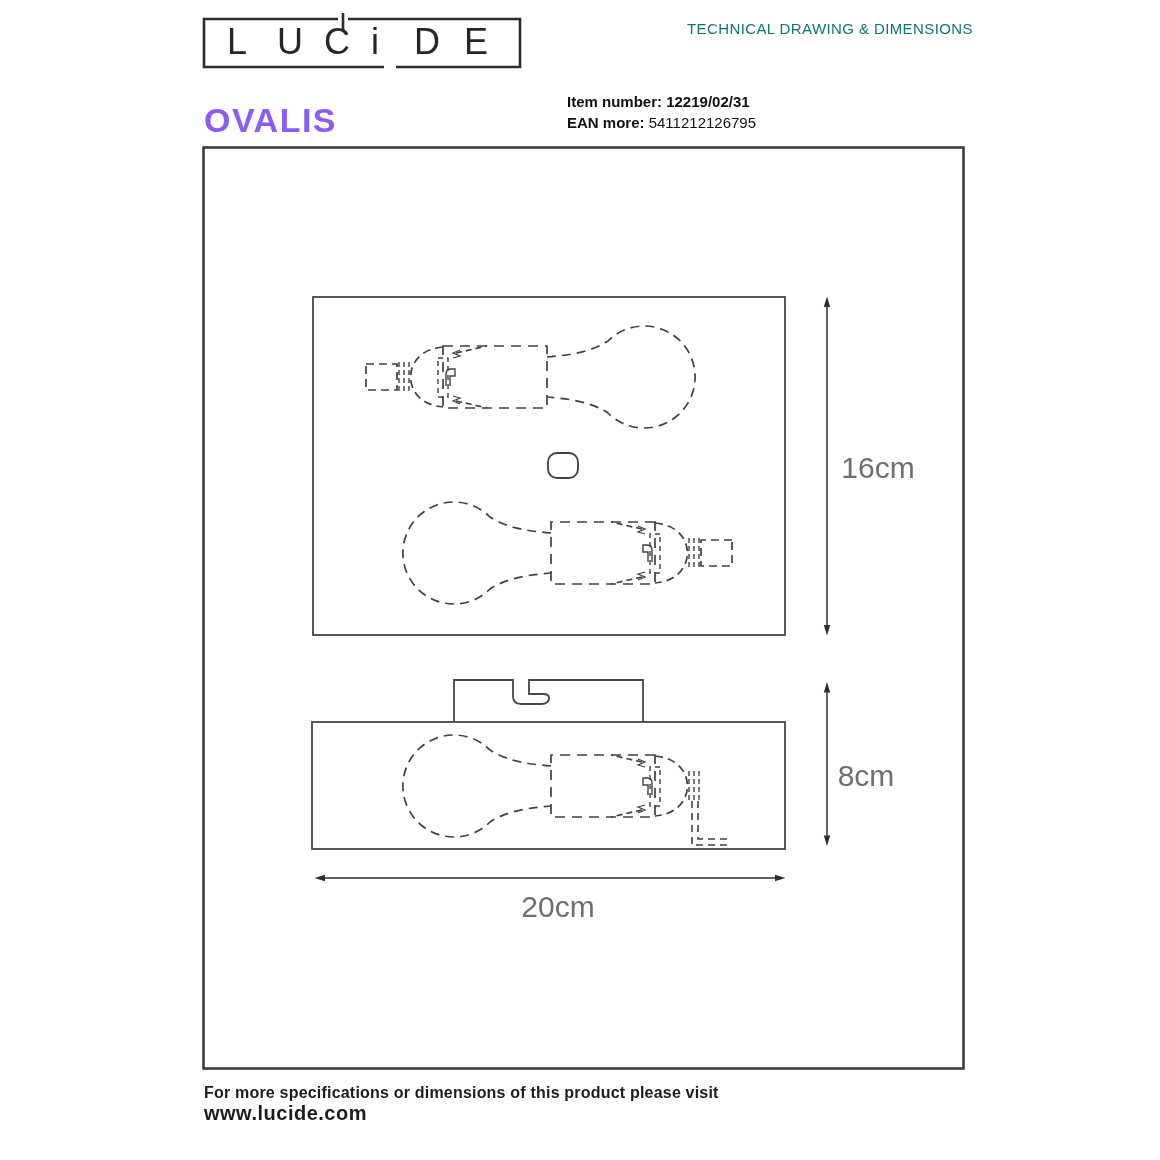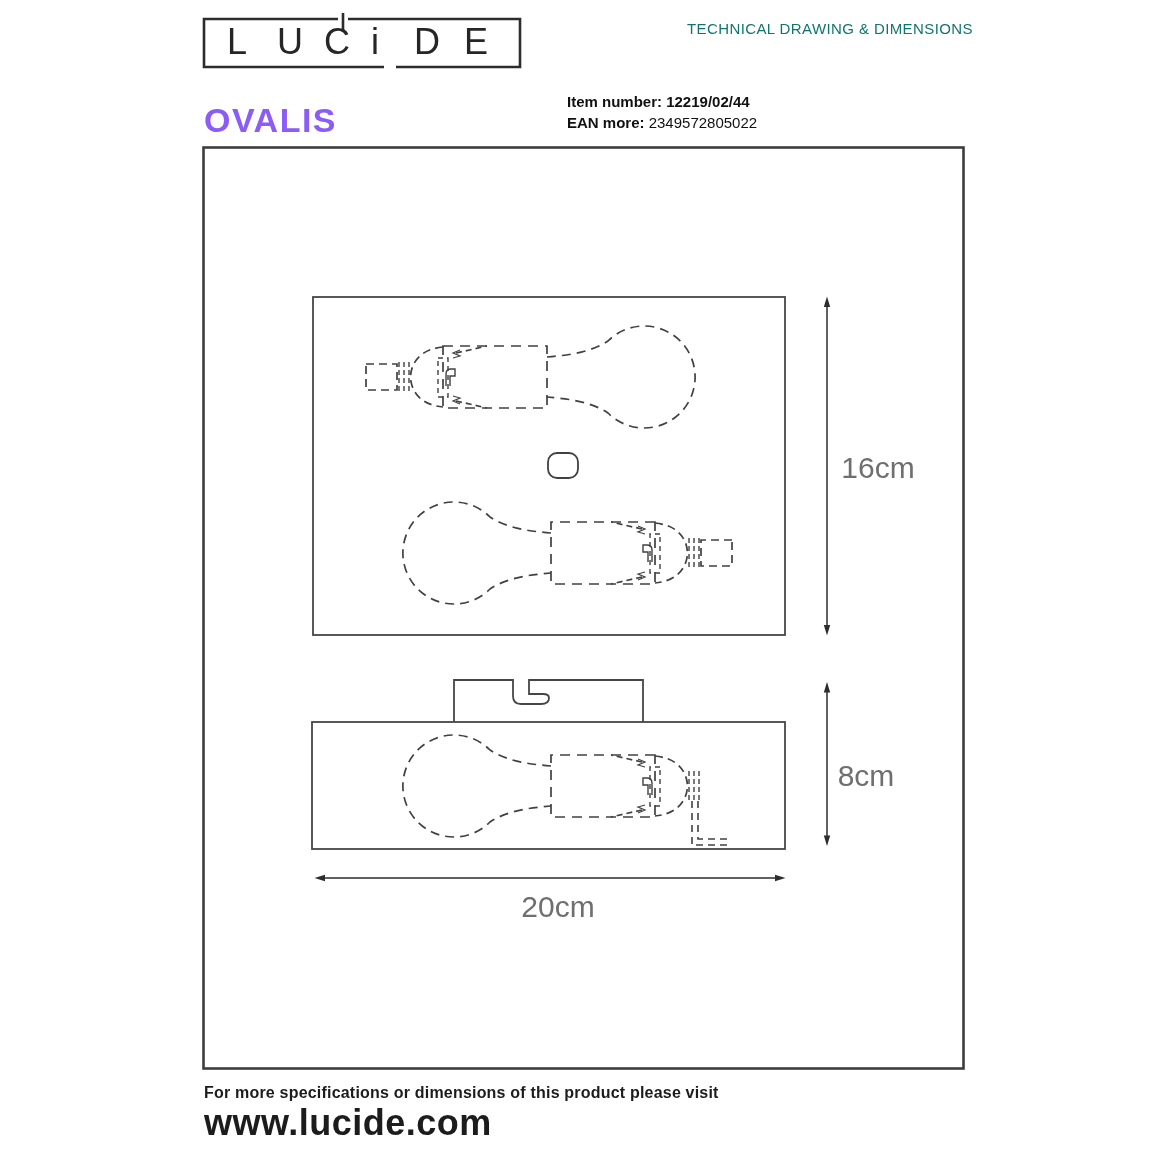--- a/index.html
+++ b/index.html
@@ -7,21 +7,21 @@
        font-family:"Liberation Sans","DejaVu Sans",sans-serif;color:#1c1c1c;}
   .abs{position:absolute;}
   
   #doc-title{left:687px;top:20px;font-size:15px;letter-spacing:.4px;color:#0f766e;}
   #product-name{left:204px;top:101px;font-size:34px;font-weight:bold;letter-spacing:1.5px;color:#8b5cf6;}
   #codes{left:567px;top:91px;font-size:15px;line-height:21px;color:#111;}
   #codes .lbl{font-weight:bold;}
   #codes .val-bold{font-weight:bold;}
   
   #footer-line1{left:204px;top:1084px;font-size:16px;font-weight:bold;letter-spacing:.2px;}
-  #footer-line2{left:204px;top:1102px;font-size:36px;font-weight:bold;letter-spacing:.5px;text-align:center;}
+  #footer-line2{left:204px;top:1102px;font-size:20px;font-weight:bold;letter-spacing:.5px;text-align:center;}
   svg{display:block;}
   text.dim{font-family:"Liberation Sans",sans-serif;font-size:30px;fill:#6f6f6f;}
   text.brand{font-family:"Liberation Sans",sans-serif;font-size:36px;fill:#262626;}
 </style>
 </head>
 <body>
 
 <svg class="abs" style="left:202px;top:11px;" width="322" height="62" viewBox="0 0 322 62">
   <g fill="none" stroke="#2c2c2c" stroke-width="2.6">
     <path d="M136,8 H2 V56 H182 M194,56 H318 V8 H146"></path>
@@ -36,25 +36,25 @@
     <text class="brand" x="262" y="43">E</text>
   </g>
 </svg>
 
 <div class="abs" id="doc-title">TECHNICAL DRAWING &amp; DIMENSIONS</div>
 <div class="abs" id="product-name">OVALIS</div>
 
 <div class="abs" id="codes">
   <div>
     <span class="lbl">Item number:</span>
-    <span class="val-bold">12219/02/44</span>
+    <span class="val-bold">12219/02/31</span>
   </div>
   <div>
     <span class="lbl">EAN more:</span>
-    <span>2349572805022</span>
+    <span>5411212126795</span>
   </div>
 </div>
 
 <svg class="abs" style="left:202px;top:146px;" width="763" height="924" viewBox="0 0 763 924">
   <defs>
 
     <g id="bulb-plug" fill="none" stroke="#414141" stroke-width="1.7">
       <rect x="1" y="-13" width="31" height="26" stroke-dasharray="8 5"></rect>
     </g>
     <g id="bulb-core" fill="none" stroke="#414141" stroke-width="1.7">

